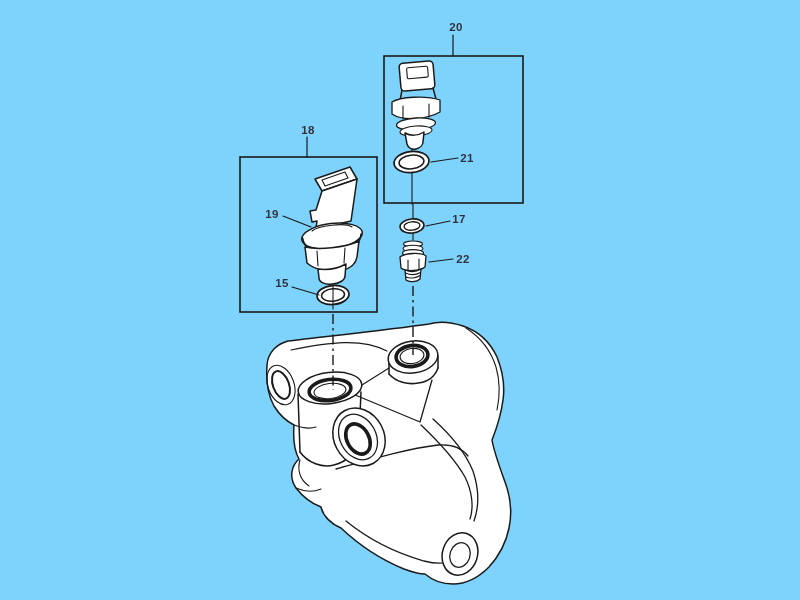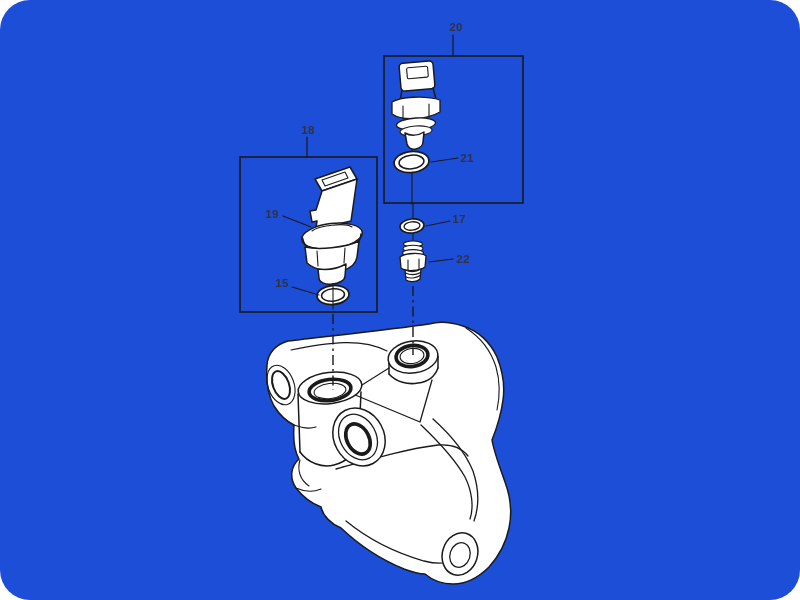--- a/index.html
+++ b/index.html
@@ -8,22 +8,21 @@
     width: 800px;
     height: 600px;
     background: #ffffff;
     overflow: hidden;
     font-family: "Liberation Sans", sans-serif;
   }
   .stage {
     position: relative;
     width: 800px;
     height: 600px;
-    background: #1d4ed8;
-    border-radius: 30px;
+    background: #7dd3fc;
   }
   svg { display: block; }
   .ln {
     fill: none;
     stroke: #1a1a1a;
     stroke-width: 1.5;
     stroke-linecap: round;
     stroke-linejoin: round;
   }
   .thin  { stroke-width: 1.1; }

